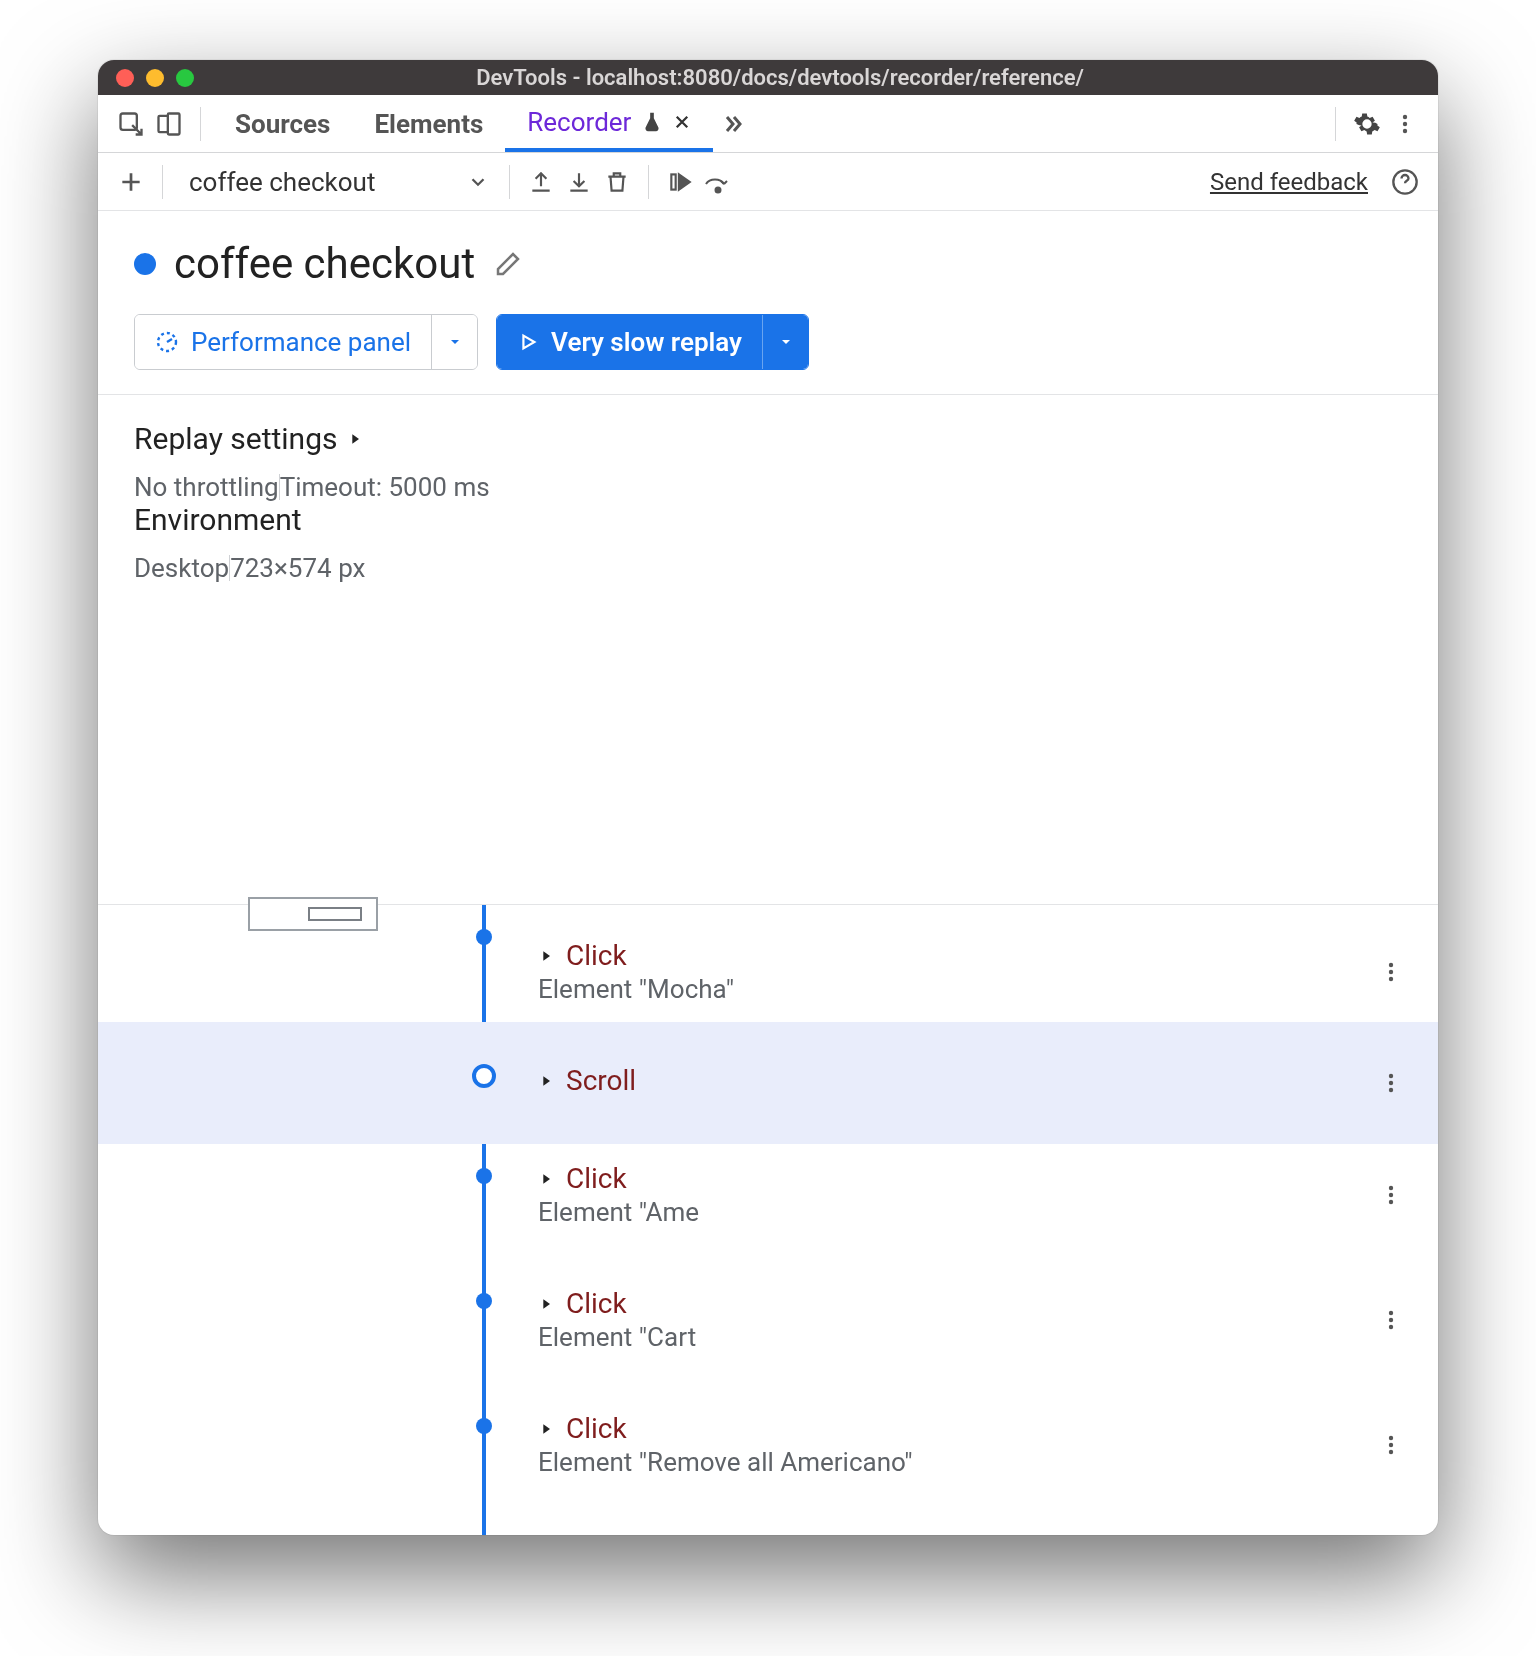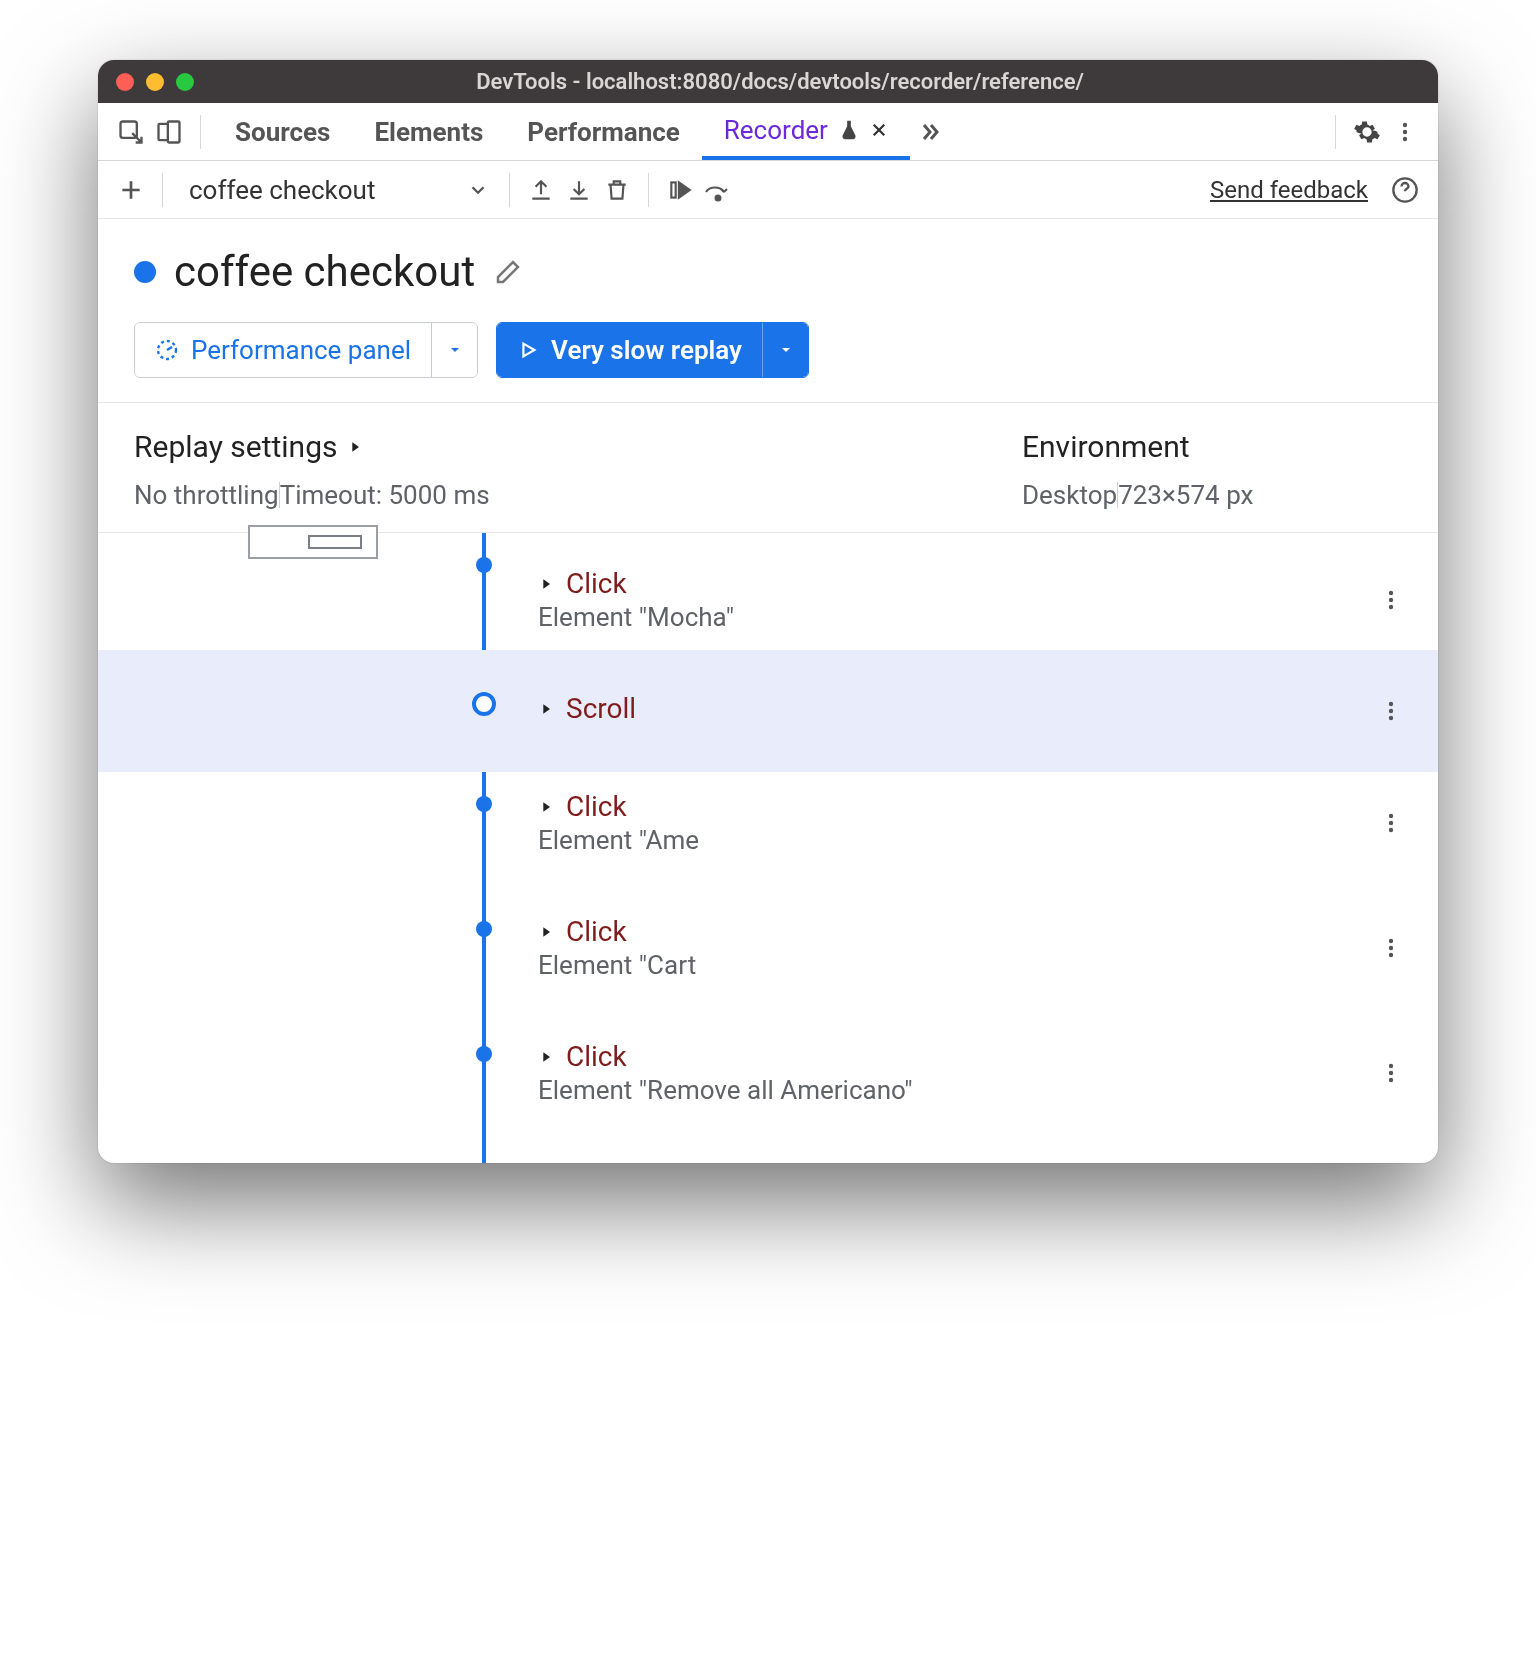--- a/index.html
+++ b/index.html
@@ -15,21 +15,21 @@
     width: 1340px;
     border-radius: 16px;
     overflow: hidden;
     box-shadow: 0 40px 100px rgba(0,0,0,0.55), 0 0 0 1px rgba(0,0,0,0.05);
     background:#fff;
     position:relative;
   }
   
   .titlebar {
     background:#3e3a3b;
-    height:43px;
+    height:35px;
     display:flex;
     align-items:center;
     padding:0 18px;
     color:#d9d6d6;
     font-size:22px;
     font-weight:600;
   }
   .traffic { display:flex; gap:12px; margin-right:26px;}
   .tl { width:18px; height:18px; border-radius:50%; }
   .tl.red{background:#ff5f57;}
@@ -59,21 +59,21 @@
   .dot-blue { width:22px; height:22px; border-radius:50%; background:#1a73e8;}
   .btnrow { display:flex; gap:18px; margin-top:26px;}
   .splitbtn { display:flex; border:1px solid #c9ccd0; border-radius:6px; overflow:hidden; height:56px; align-items:stretch;}
   .splitbtn.primary { border-color:#1a73e8;}
   .splitbtn .main { display:flex; align-items:center; gap:12px; padding:0 20px; font-size:26px;}
   .splitbtn .caret { width:46px; display:flex; align-items:center; justify-content:center; border-left:1px solid #c9ccd0;}
   .splitbtn.outline .main, .splitbtn.outline .caret { color:#1a73e8; background:#fff;}
   .splitbtn.primary .main { background:#1a73e8; color:#fff; font-weight:600;}
   .splitbtn.primary .caret { background:#1a73e8; color:#fff; border-left-color:rgba(255,255,255,0.35);}
   
-  .settings { display:flex; padding:26px 36px 22px 36px; border-bottom:1px solid #e3e4e6; font-size:26px; color:#222;}
+  .settings { display:flex; padding:26px 36px 22px 36px; border-bottom:1px solid #e3e4e6; font-size:26px; color:#222;flex-direction:column;}
   .settings .col { flex:1;}
   .settings h3 { font-size:30px; font-weight:400; color:#222; display:flex; align-items:center; gap:10px; margin-bottom:16px;}
   .settings .meta { color:#5f6368; font-size:26px; display:flex; }
   .settings .vline { width:1px; background:#cfd1d4; height:26px; align-self:center;}
   .settings .col.right h3{justify-content:flex-start;}
   
   .steps { position:relative; padding-bottom:40px;}
   .timeline { position:absolute; left:384px; top:0; bottom:0; width:4px; background:#1a73e8;}
   .step { display:flex; align-items:flex-start; padding:18px 28px 18px 0; position:relative;}
   .step.selected { background:#e9edfb;}
@@ -110,21 +110,20 @@
     </div>
     <div class="iconbtn">
       <svg width="28" height="28" viewBox="0 0 24 24" fill="none" stroke="#555" stroke-width="2">
           <rect x="3" y="5" width="14" height="14" rx="1"></rect>
           <rect x="11" y="3" width="10" height="18" rx="1" fill="#fff"></rect>
         </svg>
     </div>
     <div class="divider"></div>
     <div class="tabitem">Sources</div>
     <div class="tabitem">Elements</div>
-    <div class="tabitem">Performance</div>
     <div class="tabitem active">
       <span>Recorder</span>
       <svg width="22" height="22" viewBox="0 0 24 24" fill="#444">
           <path d="M10 2h4v6l5 10a3 3 0 0 1-2.7 4H7.7A3 3 0 0 1 5 18L10 8z"></path>
         </svg>
       <svg width="18" height="18" viewBox="0 0 24 24" stroke="#333" stroke-width="3">
           <path d="M5 5l14 14M19 5L5 19"></path>
         </svg>
     </div>
     <div class="iconbtn">

